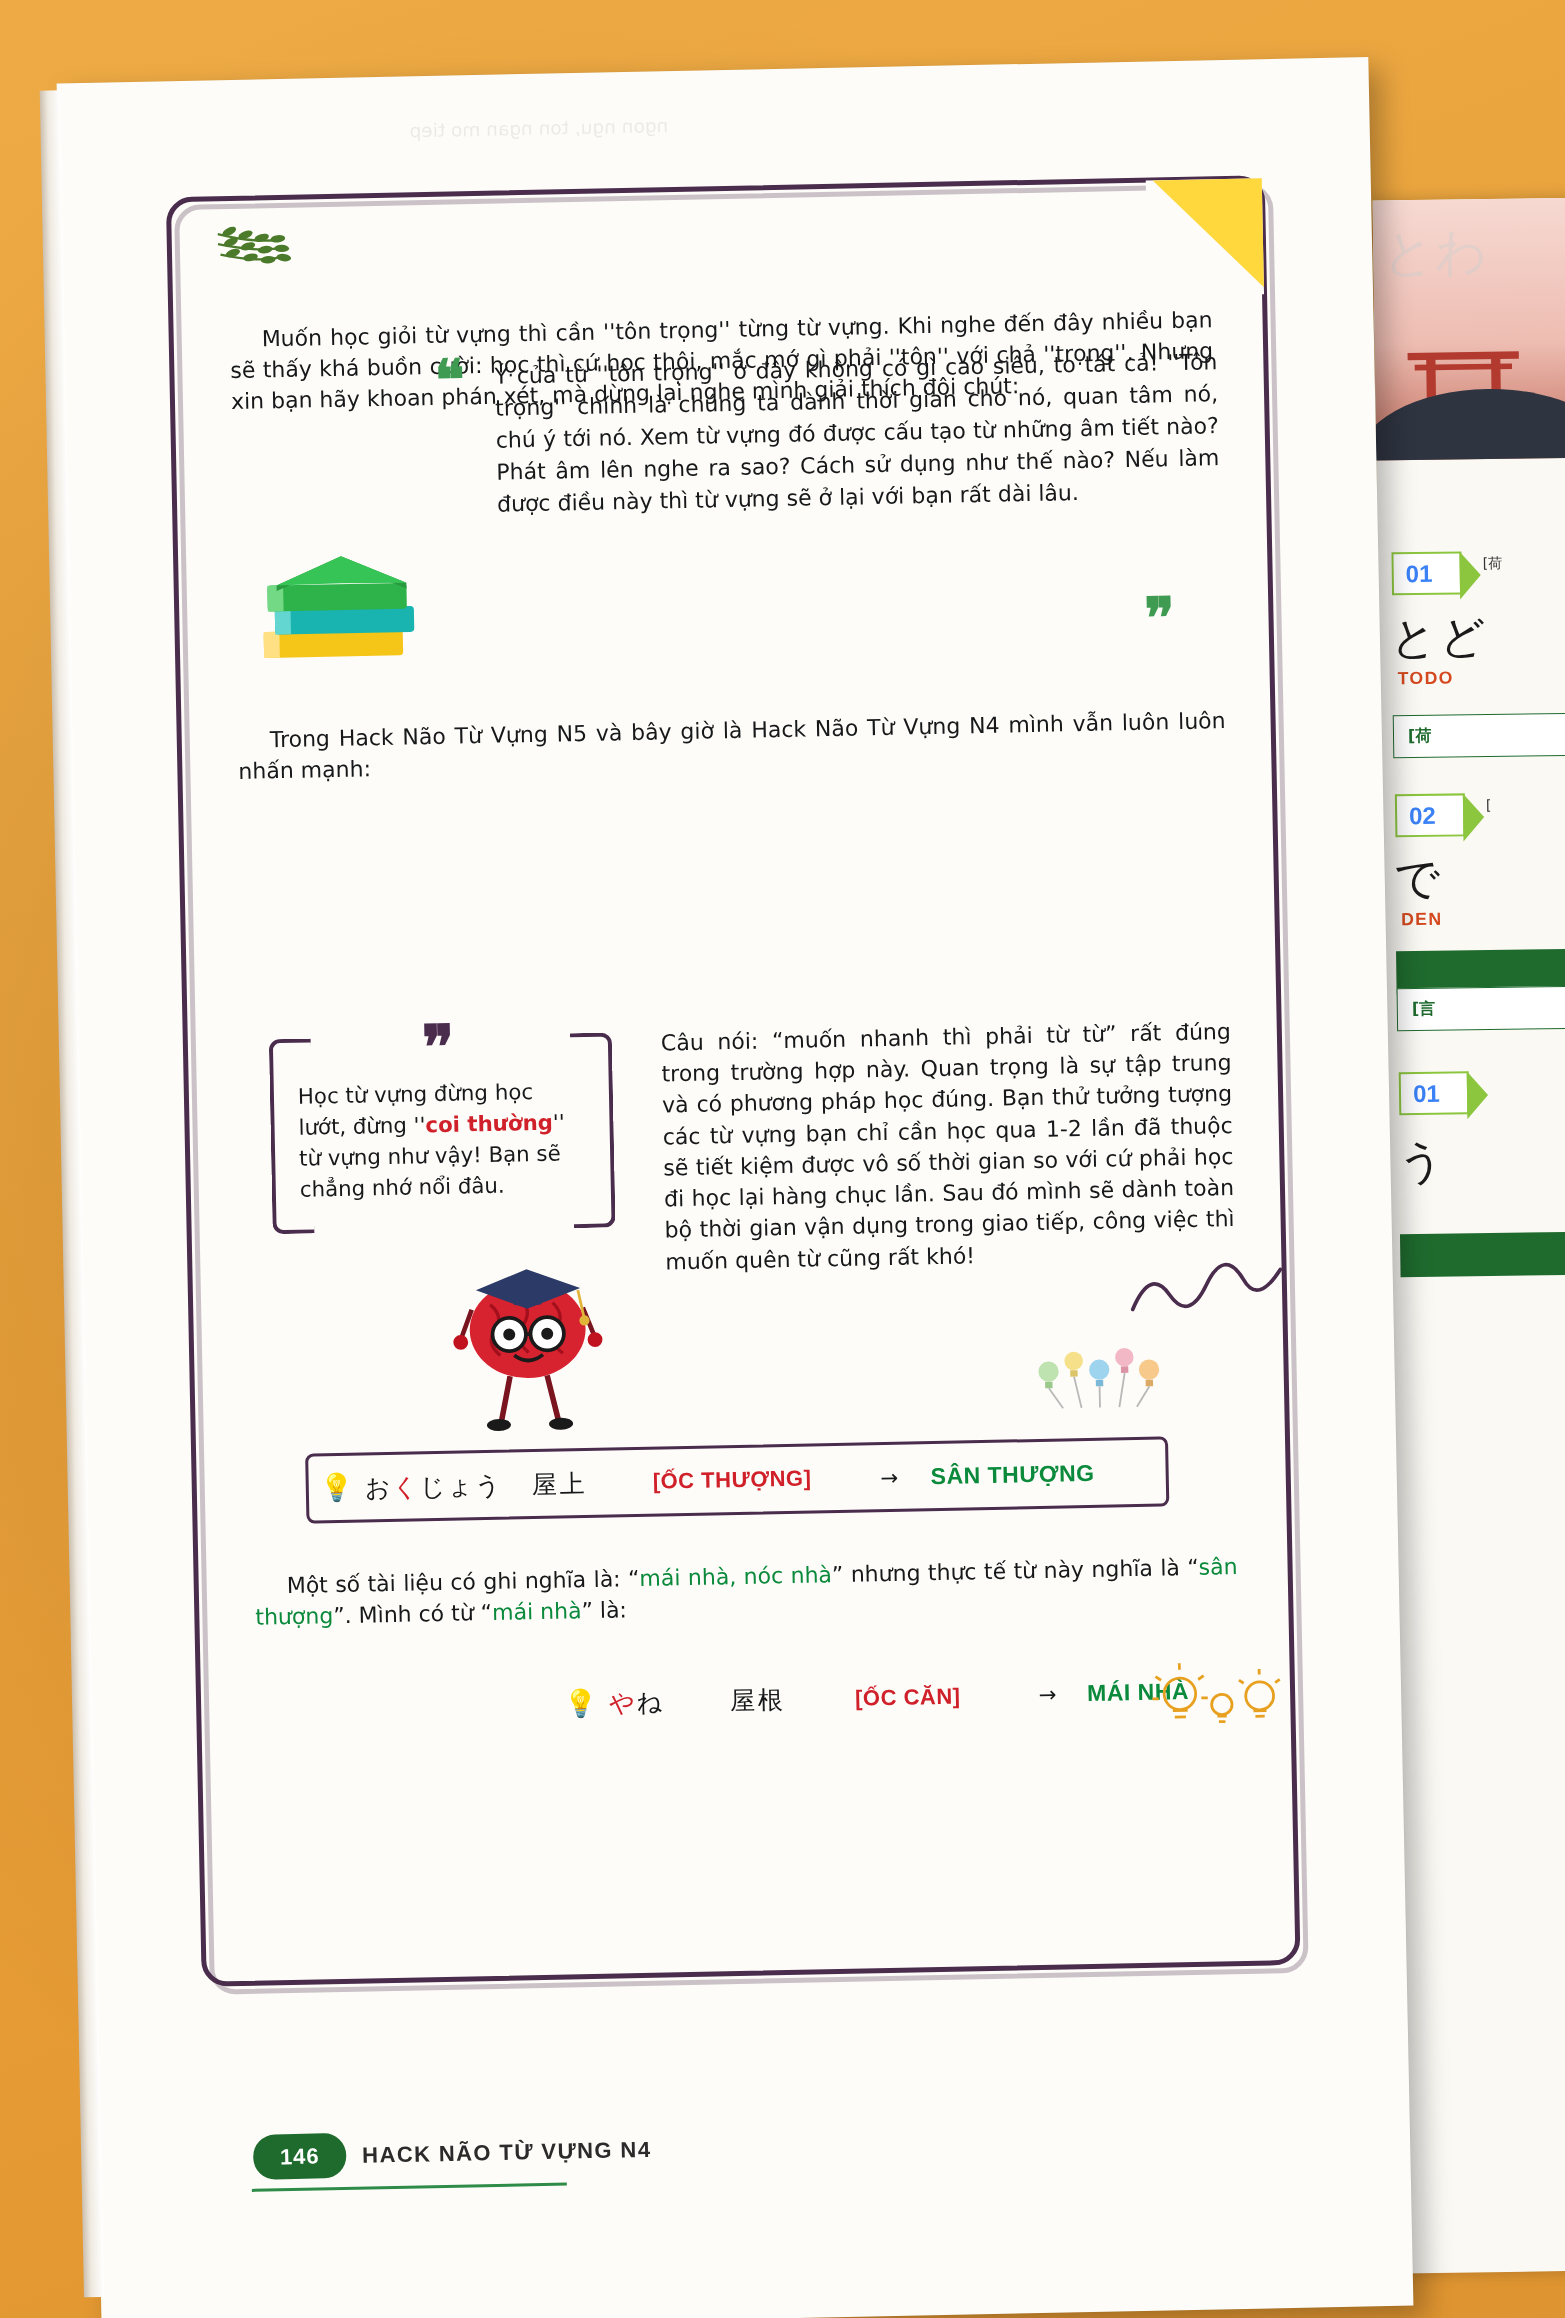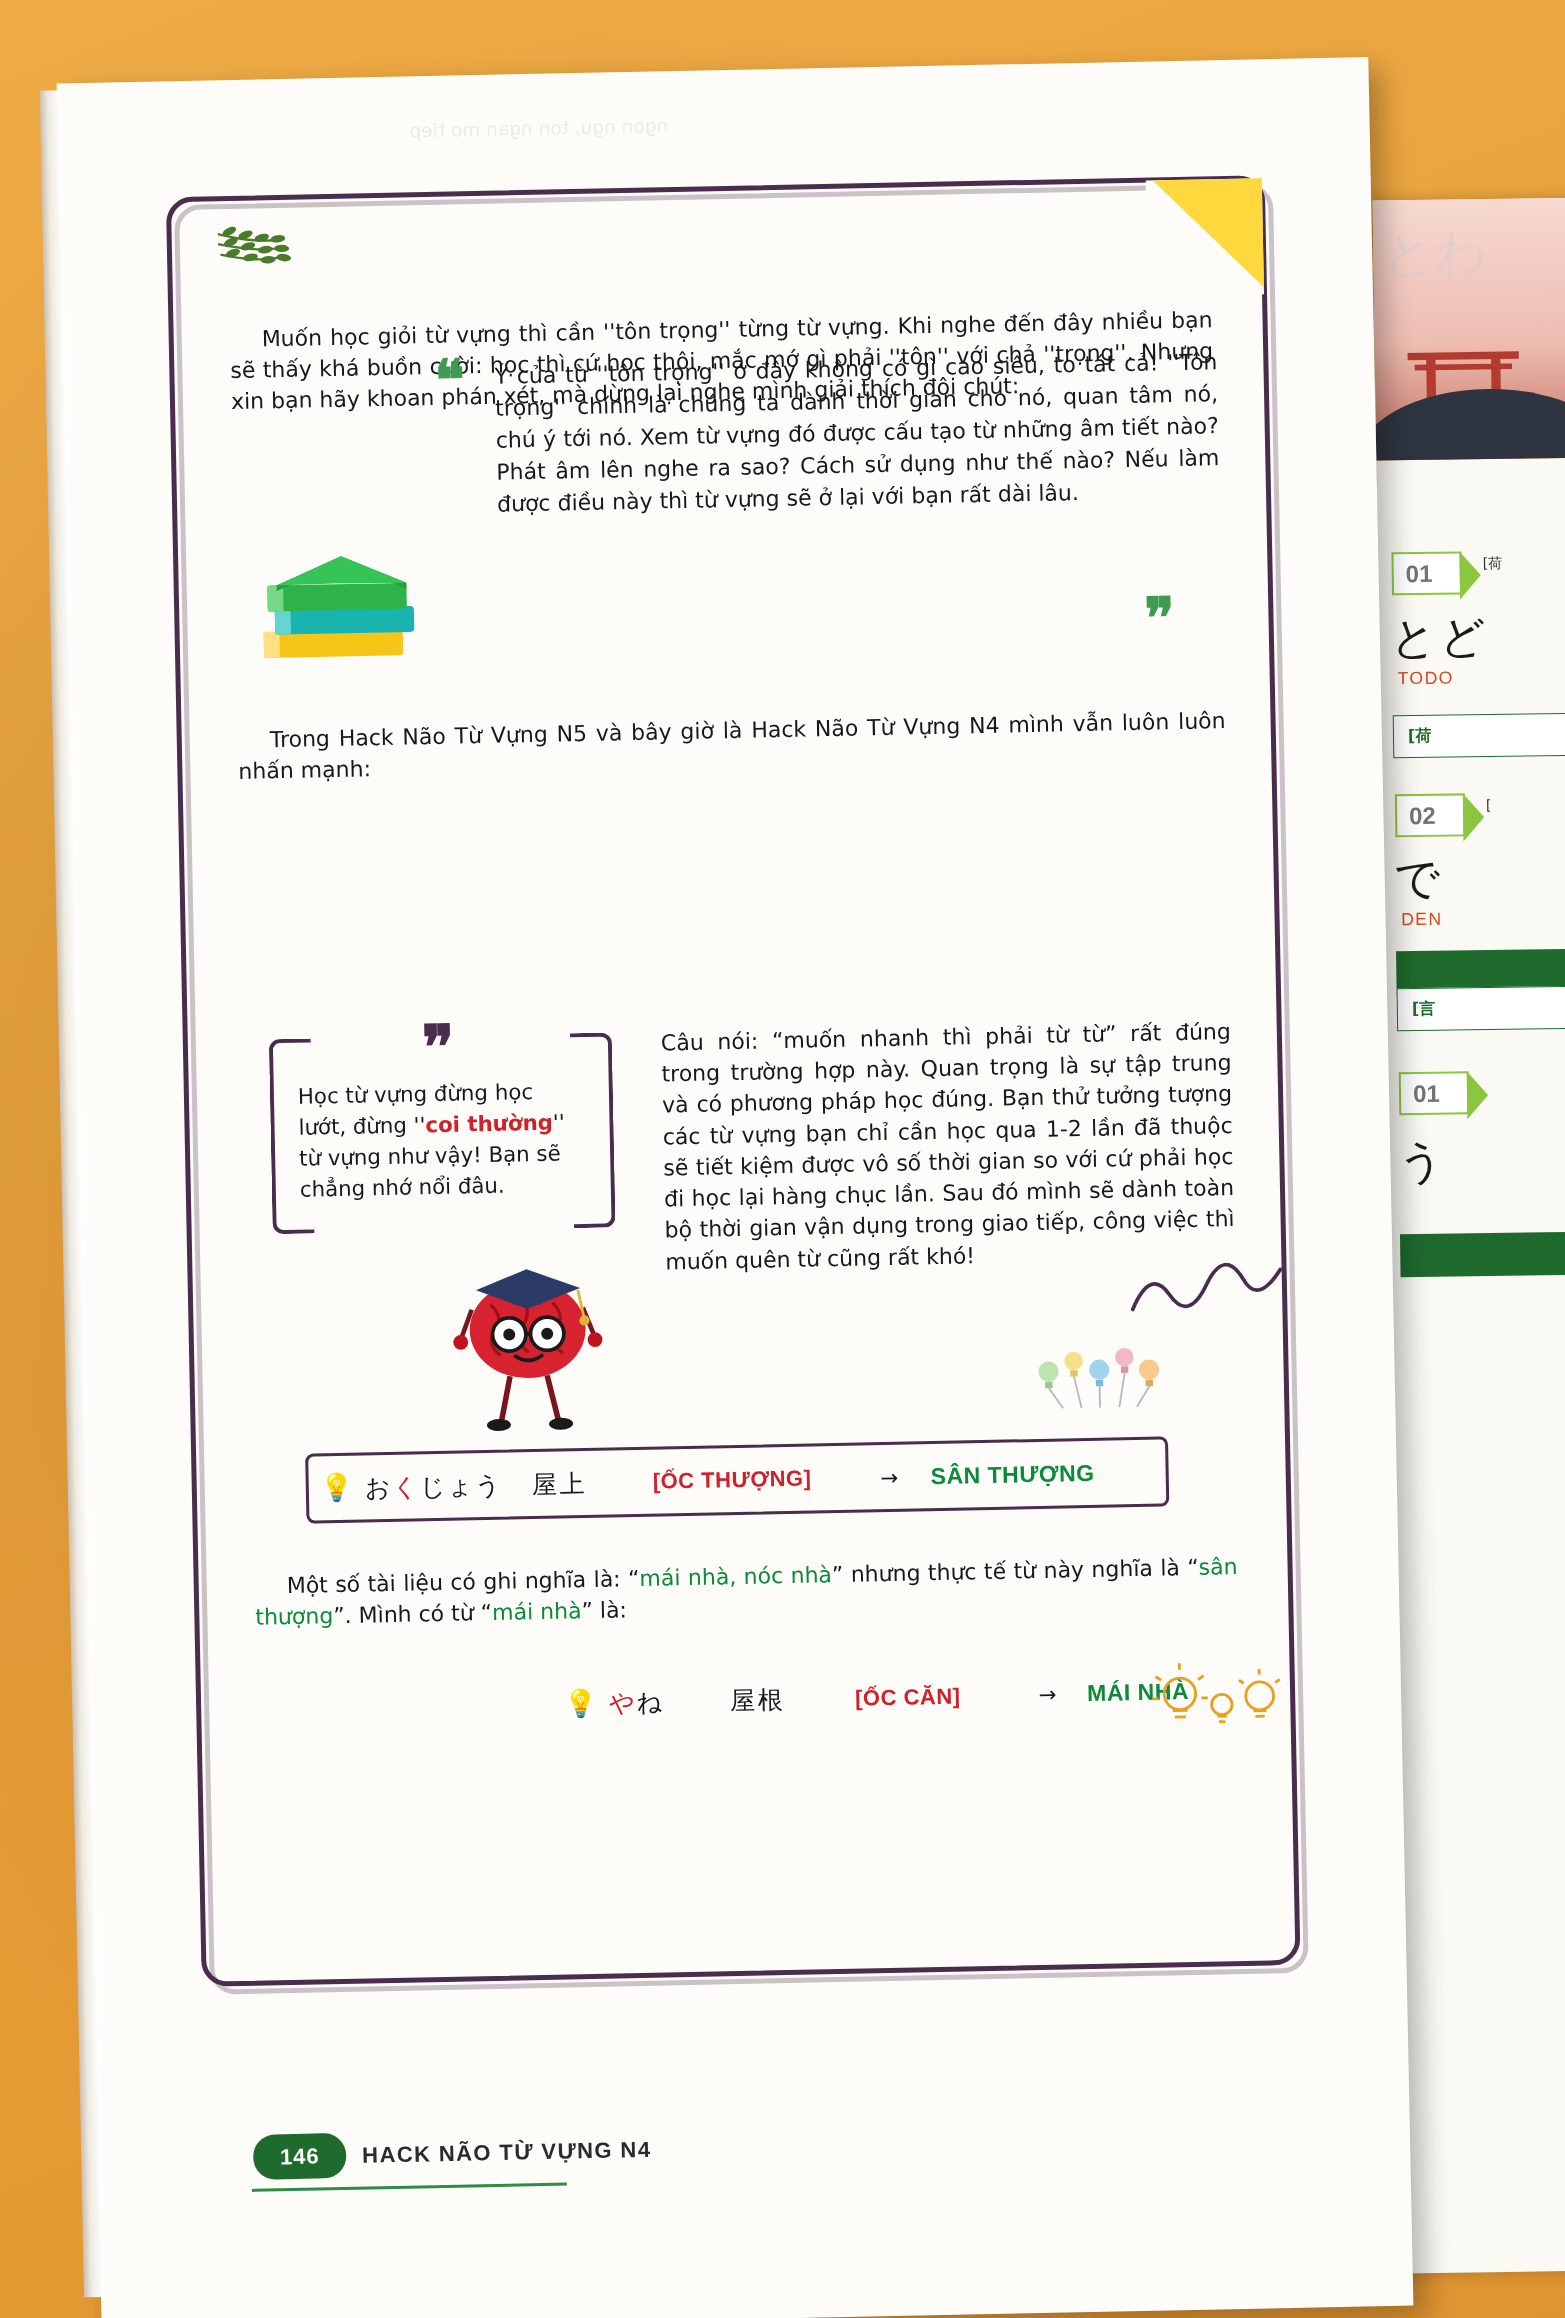--- a/index.html
+++ b/index.html
@@ -64,21 +64,21 @@
     width: 195px;
     height: 45px;
   }
   .rp-num {
     position: absolute; left: 0; top: 0;
     width: 70px; height: 43px;
     background: #fff;
     border: 2.3px solid #8cc63f;
     display: flex; align-items: center; padding-left: 12px;
     box-sizing: border-box;
-    font-weight: bold; font-size: 24px; color: #737373;
+    font-weight: bold; font-size: 24px; color: #3b82f6;
     font-family: "Liberation Sans", sans-serif;
   }
   .rp-num:after {
     content: "";
     position: absolute;
     right: -21.3px; top: -2.3px;
     border-top: 24px solid transparent;
     border-bottom: 24px solid transparent;
     border-left: 21.3px solid #8cc63f;
   }
@@ -89,21 +89,21 @@
   .rp-word {
     position: absolute;
     left: 12px;
     font-size: 45px;
     letter-spacing: 2.8px;
     color: #1b1b1b;
   }
   .rp-romaji {
     position: absolute;
     left: 18.5px;
-    font-size: 17.6px; font-weight: normal; color: #d4491f;
+    font-size: 17.6px; font-weight: bold; color: #d4491f;
     letter-spacing: 1.4px;
     font-family: "Liberation Sans", sans-serif;
   }
   .rp-greenbar {
     position: absolute;
     left: 13px;
     width: 199px; height: 43px;
     background: #1f6b2e;
   }
   .rp-greenbar-in {

